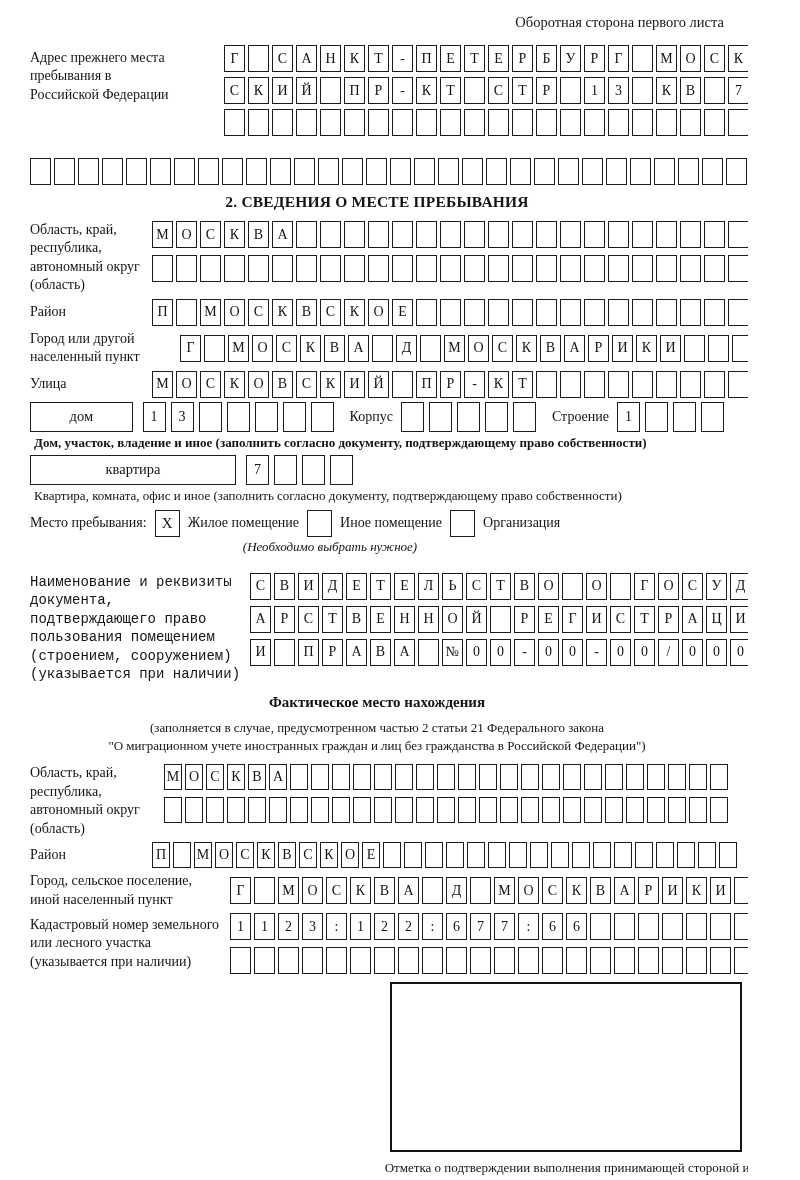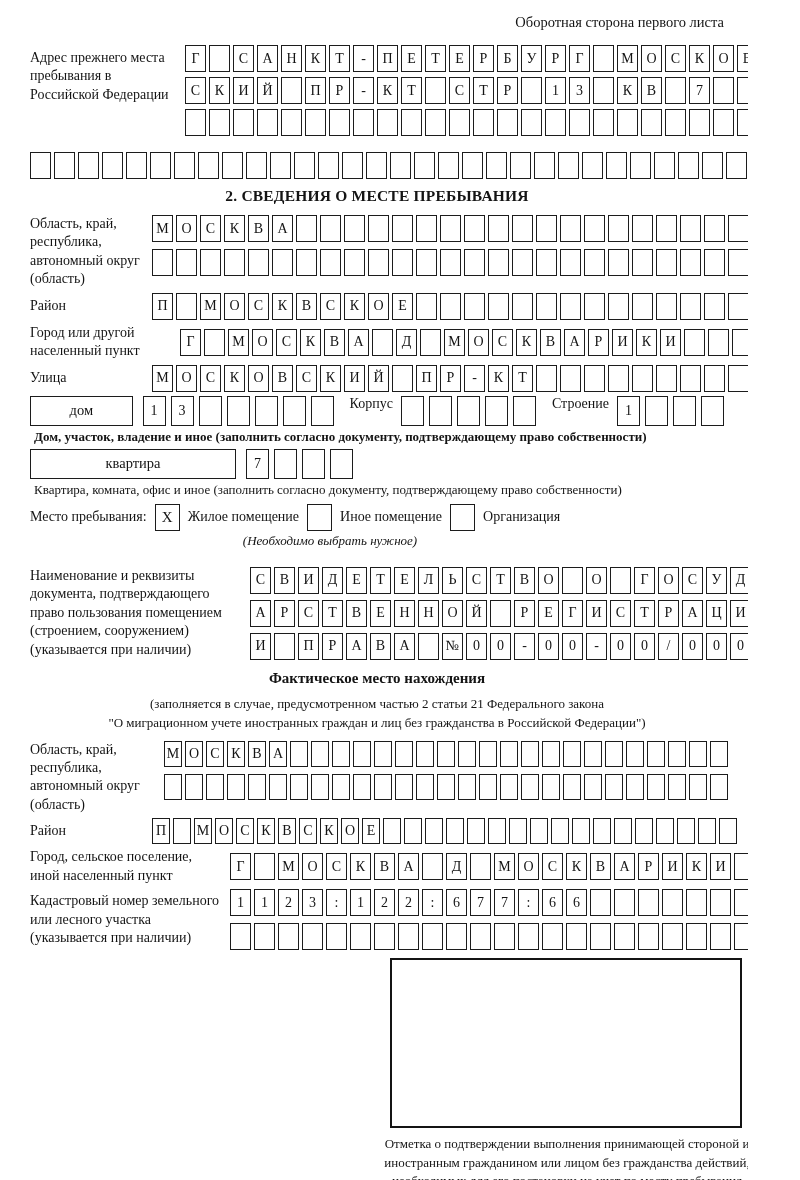--- a/index.html
+++ b/index.html
@@ -23,32 +23,32 @@
   }
   .narrow .cell { width:18px; height:26px; }
 
   
   .field { display:flex; margin-bottom:4px; }
   .flabel { flex:0 0 122px; font-size:14px; line-height:1.32; padding-right:6px; }
   .flabel.wide { flex:0 0 200px; }
   .rows { display:flex; flex-direction:column; gap:7px; }
   .field.vcenter { align-items:center; }
 
-  .sec1 { display:flex; margin-bottom:16px; }
+  .sec1 { display:flex; margin-bottom:22px;gap:39px; }
   .sec1 .flabel { flex:0 0 145px; padding-top:4px; }
   .sec1 .rows { padding-left:10px; gap:5px; }
 
   .caption { font-size:13px; text-align:center; margin:3px 0 4px 0; }
   .sec-title { font-size:15.5px; font-weight:bold; text-align:center; margin:8px 0 10px 0; letter-spacing:0.2px; }
 
   .indent28 { margin-left:28px; }
   .indent12 { margin-left:12px; }
 
   
-  .houserow { display:flex; align-items:flex-start; margin:4px 0 2px 0; }
+  .houserow { display:flex; align-items:center; margin:4px 0 2px 0; }
   .widebox {
     border:1.8px solid #1c1c1c; height:30px;
     display:flex; align-items:center; justify-content:center;
     font-size:14.5px;
   }
   .housebox { width:168px; margin-right:10px; }
   .aptbox { width:206px; margin-right:10px; }
   .houserow .cell { width:23px; height:30px; }
   .houserow .cellrow { gap:5px; }
   .inline-label { font-size:14px; margin:0 8px 0 16px; }
@@ -56,21 +56,21 @@
   
   .chkrow { display:flex; align-items:center; gap:8px; margin:6px 0 2px 0; font-size:14px; }
   .chk {
     flex:0 0 auto; width:25px; height:27px; border:1.7px solid #1c1c1c;
     display:flex; align-items:center; justify-content:center; font-size:15px;
   }
   .chk-caption { width:600px; text-align:center; font-size:13px; margin-bottom:18px;font-style:italic; }
 
   
   .docfield { display:flex; margin:6px 0 10px 0; }
-  .docfield .flabel { flex:0 0 220px; }
+  .docfield .flabel { flex:0 0 220px;font-family:Liberation Mono, monospace; }
   .docfield .cell { width:21px; }
 
   .act-title { font-size:15px; font-weight:bold; text-align:center; margin:10px 0 8px 0; }
   .act-caption { font-size:13px; text-align:center; line-height:1.45; margin-bottom:8px; }
 
   
   .stampwrap { margin-left:360px; margin-top:8px; }
   .stampbox { width:352px; height:170px; border:2px solid #141414; background:#fff; }
   .stamp-caption { width:410px; margin-left:-28px; margin-top:7px; font-size:13px; text-align:center; line-height:1.4; }
 </style>

